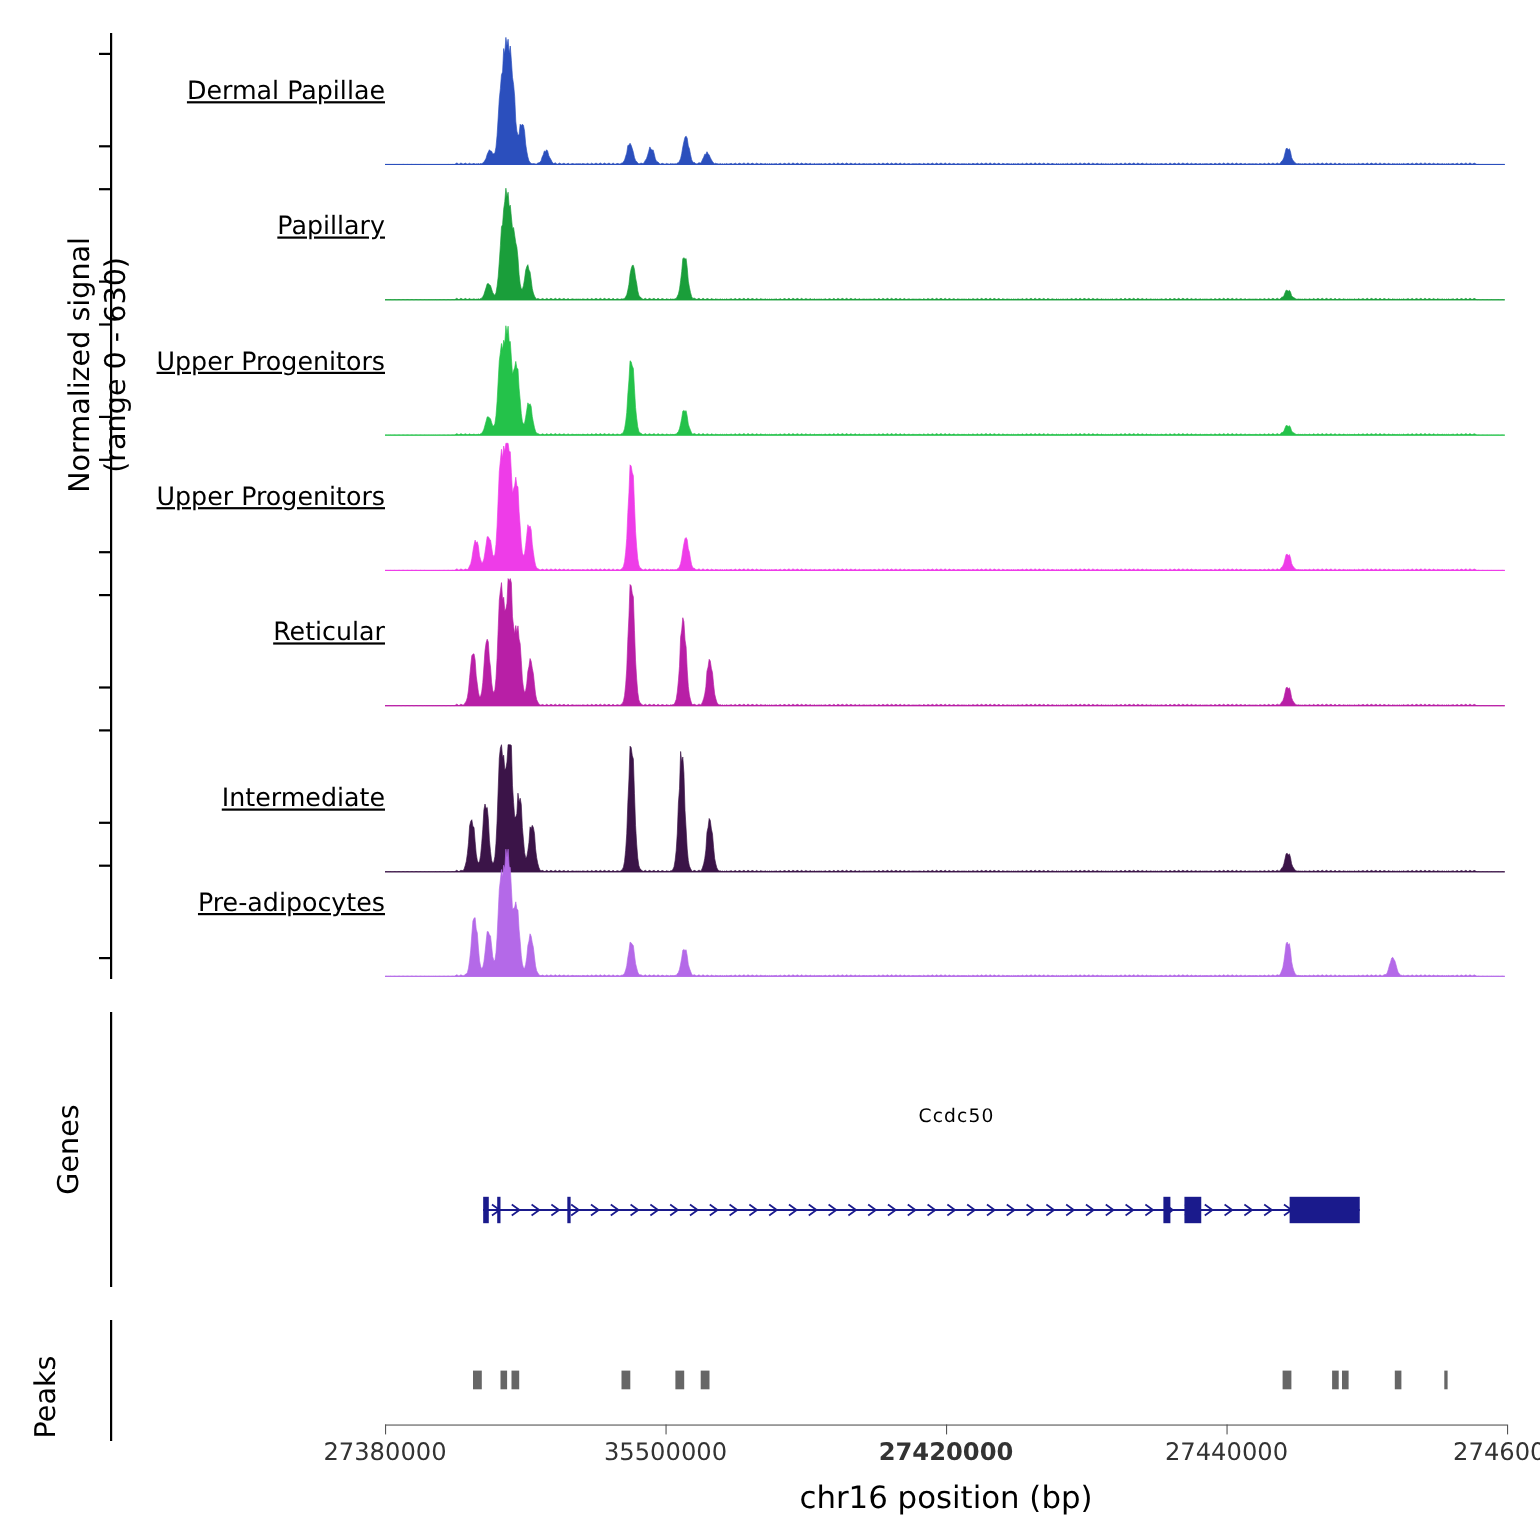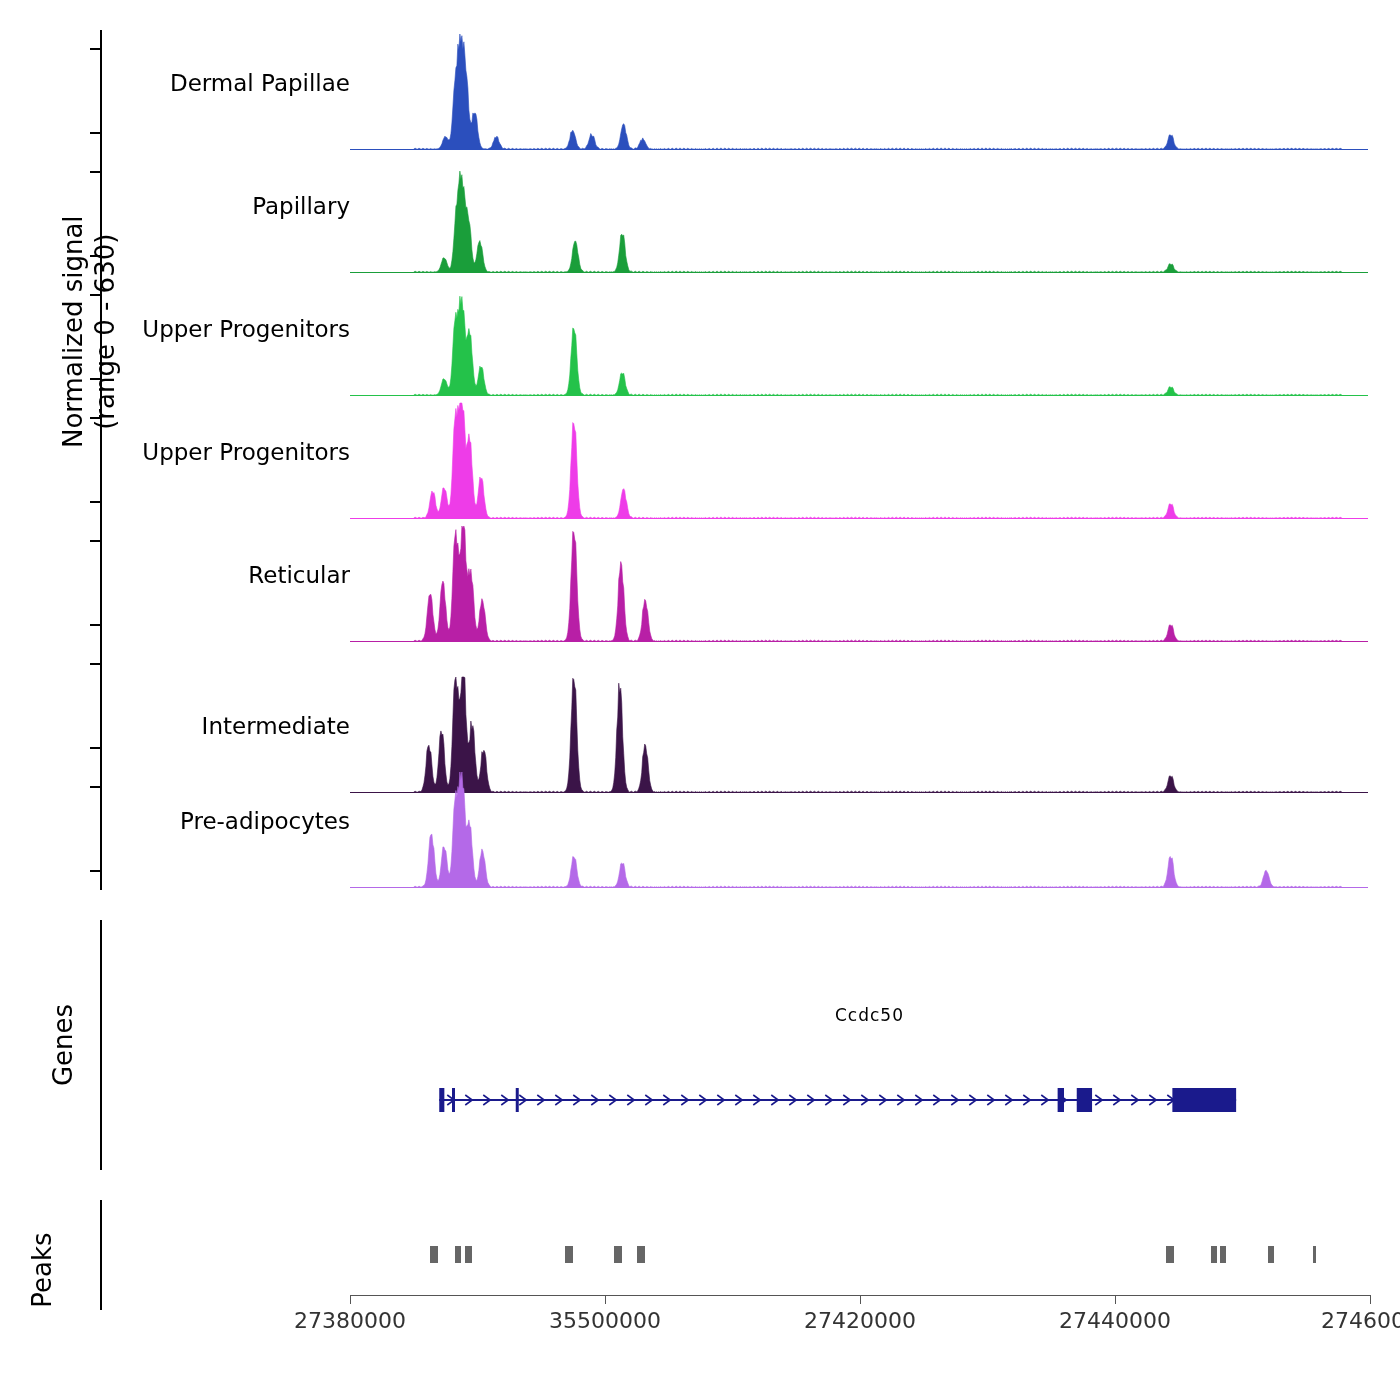--- a/index.html
+++ b/index.html
@@ -48,20 +48,21 @@
   
   .tracks{position:absolute;left:100px;top:30px;width:1270px;height:860px;}
   .track{position:absolute;left:0;width:1270px;height:123px;}
   .track-name{
     position:absolute;
     right:1020px;
     top:40px;
     white-space:nowrap;
     font-size:23px;
     text-align:center;
+    text-decoration:underline;
   }
   .track-canvas{
     position:absolute;
     left:250px; top:0;
     width:1018px; height:120px;
   }
   .baseline{
     position:absolute;left:250px;width:1018px;height:1px;bottom:3px;
   }
   .track-canvas svg{display:block;width:100%;height:100%;}
@@ -260,20 +261,21 @@
       <div class="peak" style="left: 1212.62px; width: 3px;"></div>
     </div>
 
   <div class="xaxis"></div>
   <div id="xticks">
       <div class="xtick" style="left: 350px;"></div>
       <div class="xticklabel" style="left: 350px;">27380000</div>
       <div class="xtick" style="left: 605px;"></div>
       <div class="xticklabel" style="left: 605px;">35500000</div>
       <div class="xtick" style="left: 860px;"></div>
-      <div class="xticklabel" style="left: 860px;">27420000</div>
+      <div class="xticklabel" style="left: 860px; font-weight: bold;">27420000</div>
       <div class="xtick" style="left: 1115px;"></div>
       <div class="xticklabel" style="left: 1115px;">27440000</div>
       <div class="xtick" style="left: 1370px;"></div>
       <div class="xticklabel" style="left: 1370px;">2746000</div>
     </div>
+  <div class="xaxis-title">chr16 position (bp)</div>
 
 </div>
 
 </body></html>

